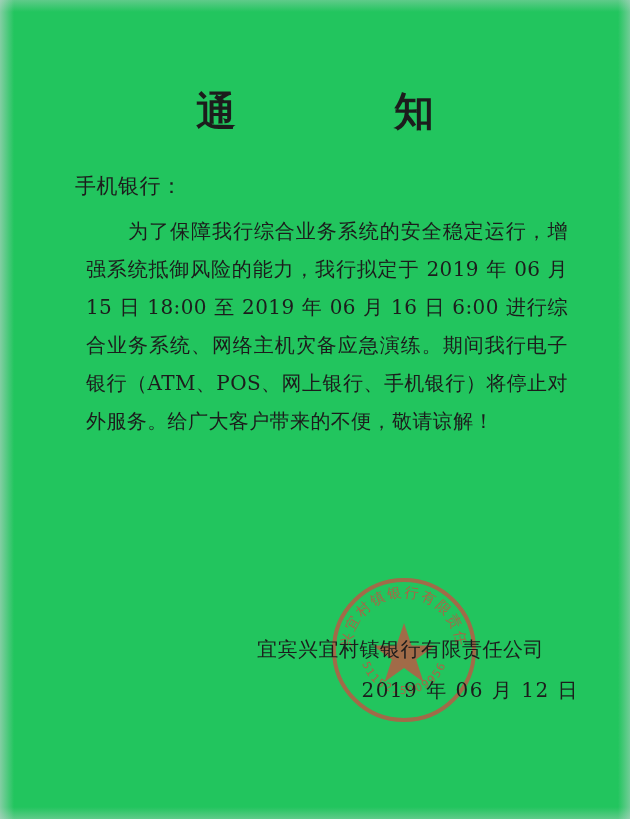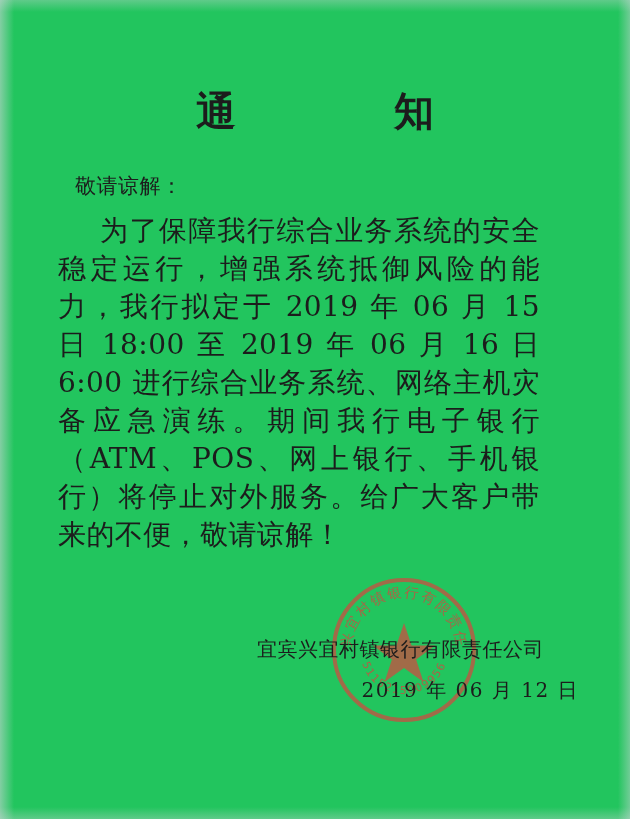--- a/index.html
+++ b/index.html
@@ -52,23 +52,23 @@
     position: absolute;
     top: 172px;
     left: 75px;
     font-size: 21px;
     color: #1c1c1c;
     letter-spacing: 0.5px;
   }
   .body-text {
     position: absolute;
     top: 212px;
-    left: 58px;
+    left: 86px;
     width: 482px;
-    font-size: 28px;
+    font-size: 20px;
     line-height: 38px;
     color: #1c1c1c;
     text-indent: 42px;
     text-align: justify;
     letter-spacing: 0.4px;
   }
   .sign-block {
     position: absolute;
     top: 636px;
     left: 0;
@@ -107,21 +107,21 @@
     opacity: 0.85;
   }
 </style>
 </head>
 <body>
 
 <div class="page">
 
   <div class="doc-title">通　　知</div>
 
-  <div class="salutation">敬请谅解：</div>
+  <div class="salutation">手机银行：</div>
 
   <div class="body-text">为了保障我行综合业务系统的安全稳定运行，增强系统抵御风险的能力，我行拟定于 2019 年 06 月 15 日 18:00 至 2019 年 06 月 16 日 6:00 进行综合业务系统、网络主机灾备应急演练。期间我行电子银行（ATM、POS、网上银行、手机银行）将停止对外服务。给广大客户带来的不便，敬请谅解！</div>
 
   <div class="seal">
     <svg width="150" height="150" viewBox="0 0 150 150" xmlns="http://www.w3.org/2000/svg">
       <defs>
         <path id="sealTopArc" d="M 22,75 A 53,53 0 0 1 128,75"></path>
         <path id="sealBottomArc" d="M 31,75 A 44,44 0 0 0 119,75"></path>
       </defs>
       <circle cx="75" cy="75" r="70" fill="none" stroke="#d8443f" stroke-width="4" opacity="0.85"></circle>

